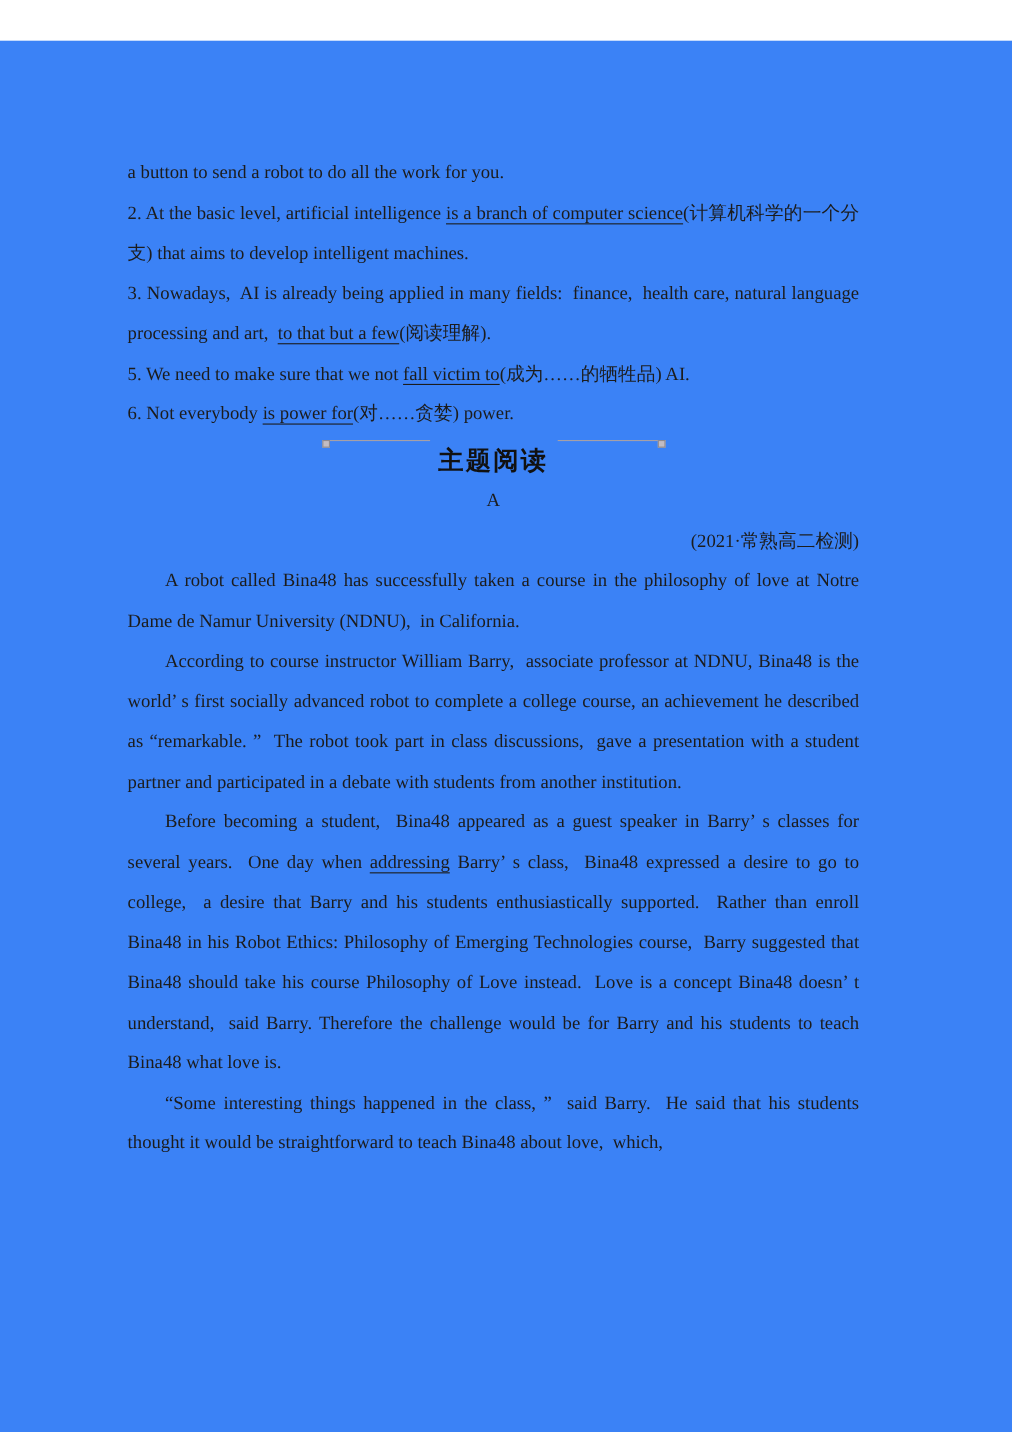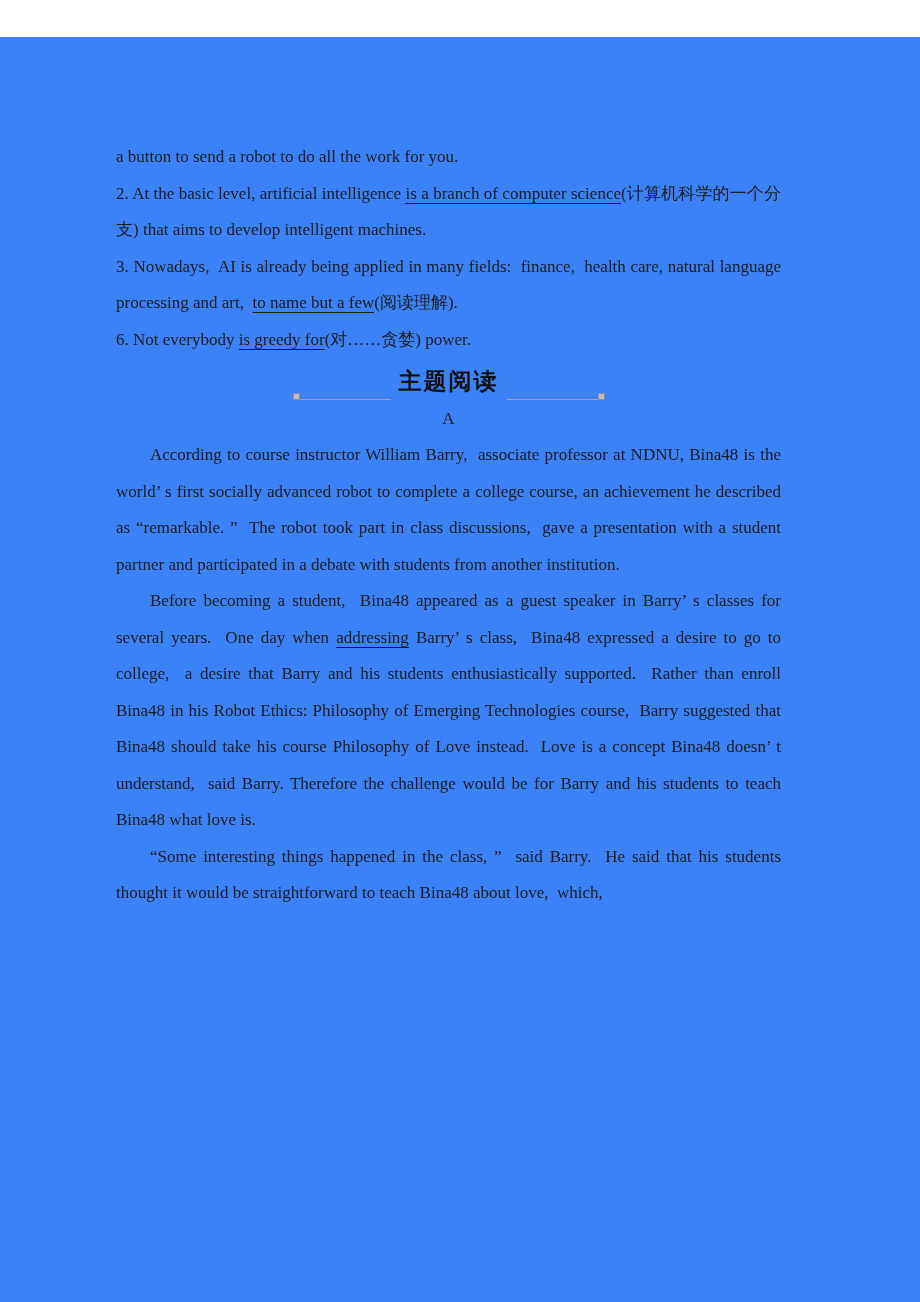--- a/index.html
+++ b/index.html
@@ -29,21 +29,21 @@
   }
   .ul {
     text-decoration: underline;
     text-underline-offset: 4px;
   }
   .para { text-indent: 34px; }
   .section-header {
     width: 312px;
     margin: 5px auto 1px auto;
     display: flex;
-    align-items: flex-end;
+    align-items: flex-start;
   }
   .deco-rule {
     flex: 1;
     height: 0;
     border-top: 1px solid #a6a0a6;
   }
   .deco-sq {
     width: 7px;
     height: 7px;
     background: #c2bcc2;
@@ -65,35 +65,38 @@
 </style>
 </head>
 <body>
 
 <div class="page">
 
   <p class="line">a button to send a robot to do all the work for you.</p>
 
   <div id="phrases-list">
       <p class="line"><span>2. At the basic level, artificial intelligence </span><span class="hl">is a branch of computer science</span><span>(计算机科学的一个分支) that aims to develop intelligent machines.</span></p>
-      <p class="line"><span>3. Nowadays,  AI is already being applied in many fields:  finance,  health care, natural language processing and art,  </span><span class="hl">to name but a few</span><span>(阅读理解).</span></p>
-      <p class="line"><span>6. Not everybody </span><span class="hl">is greedy for</span><span>(对……贪婪) power.</span></p>
+      <p class="line"><span>3. Nowadays,  AI is already being applied in many fields:  finance,  health care, natural language processing and art,  </span><span class="hl">to that but a few</span><span>(阅读理解).</span></p>
+      <p class="line"><span>5. We need to make sure that we not </span><span class="hl">fall victim to</span><span>(成为……的牺牲品) AI.</span></p>
+      <p class="line"><span>6. Not everybody </span><span class="hl">is power for</span><span>(对……贪婪) power.</span></p>
     </div>
 
   <div class="section-header">
     <span class="deco-sq"></span>
     <span class="deco-rule"></span>
     <span class="section-title">主题阅读</span>
     <span class="deco-rule"></span>
     <span class="deco-sq"></span>
   </div>
 
 
   <p class="line center">A</p>
 
+  <p class="line right">(2021·常熟高二检测)</p>
 
   <div id="paragraphs-container">
+      <p class="para"><span>A robot called Bina48 has successfully taken a course in the philosophy of love at Notre Dame de Namur University (NDNU),  in California.</span></p>
       <p class="para"><span>According to course instructor William Barry,  associate professor at NDNU, Bina48 is the world’ s first socially advanced robot to complete a college course, an achievement he described as “remarkable. ”  The robot took part in class discussions,  gave a presentation with a student partner and participated in a debate with students from another institution.</span></p>
       <p class="para"><span>Before becoming a student,  Bina48 appeared as a guest speaker in Barry’ s classes for several years.  One day when </span><span class="ul">addressing</span><span> Barry’ s class,  Bina48 expressed a desire to go to college,  a desire that Barry and his students enthusiastically supported.  Rather than enroll Bina48 in his Robot Ethics: Philosophy of Emerging Technologies course,  Barry suggested that Bina48 should take his course Philosophy of Love instead.  Love is a concept Bina48 doesn’ t understand,  said Barry. Therefore the challenge would be for Barry and his students to teach Bina48 what love is.</span></p>
       <p class="para"><span>“Some interesting things happened in the class, ”  said Barry.  He said that his students thought it would be straightforward to teach Bina48 about love,  which,</span></p>
     </div>
 
 </div>
 
 </body></html>

